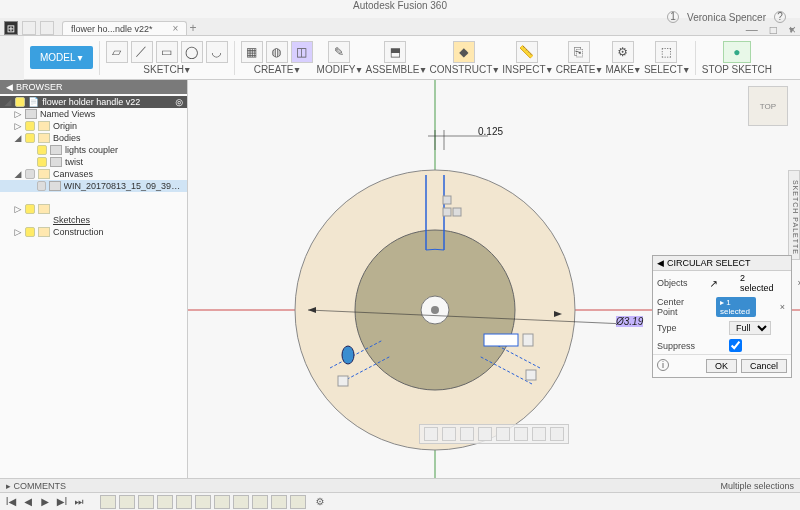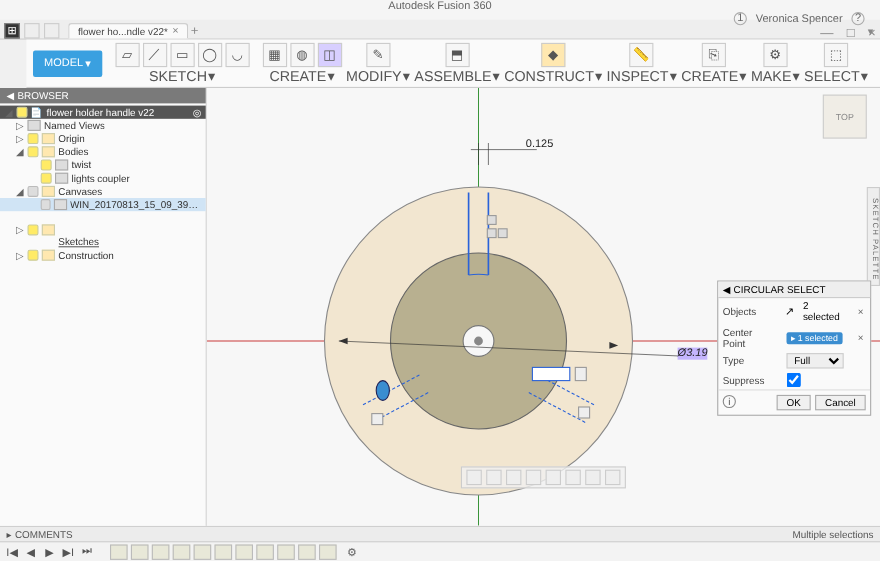--- a/index.html
+++ b/index.html
@@ -6,30 +6,30 @@
 body { background: #f0f0f0; width: 800px; height: 510px; overflow: hidden; font-size: 10px; position: relative; }
 
 
 .titlebar { height: 18px; background: #f5f5f5; display: flex; align-items: center; padding: 0 4px; color: #666; font-size: 10px; flex-direction: column; }
 .titlebar .logo { width: 12px; height: 12px; background: #ff9933; margin-right: 4px; border-radius: 1px; }
 .titlebar .wincontrols { margin-left: auto; display: flex; gap: 12px; font-size: 12px; color: #888; }
 .titlebar .user { margin-left: auto; margin-right: 10px; display: flex; align-items: center; gap: 8px; }
 
 
 .tabrow { height: 18px; background: #eee; display: flex; align-items: flex-end; padding-left: 4px; border-bottom: 1px solid #ccc; }
-.tab { background: #fafafa; border: 1px solid #ccc; border-bottom: none; padding: 1px 8px; font-size: 9px; color: #444; border-radius: 3px 3px 0 0; display:flex; align-items:center; gap:4px;}
+.tab { background: #fafafa; border: 1px solid #ccc; border-bottom: none; padding: 1px 8px; font-size: 9px; color: #444; border-radius: 3px 3px 0 0; display:flex; align-items:center; gap:20px;}
 .tab .close { color:#888; font-size:10px;}
 
 
 .ribbon { height: 44px; background: #fafafa; border-bottom: 1px solid #ccc; display: flex; align-items: center; padding: 0 6px; gap: 4px; margin-left: 24px; }
 .ribbon .modebtn { background: #3aa0e0; color: #fff; padding: 6px 10px; font-size: 10px; border-radius: 2px; display:flex; align-items:center; gap:2px;}
 .ribbon .group { display: flex; flex-direction: column; align-items: center; gap: 1px; }
 .ribbon .icons { display: flex; gap: 3px; }
 .ribbon .ico { width: 22px; height: 22px; border: 1px solid #ccc; background: #f6f6f6; display:flex; align-items:center; justify-content:center; font-size:12px; color:#555;}
-.ribbon .lbl { font-size: 13px; color: #555; display:flex; align-items:flex-start; gap:1px;}
+.ribbon .lbl { font-size: 10px; color: #555; display:flex; align-items:flex-start; gap:1px;}
 .ribbon .sep { width:1px; height:34px; background:#ddd; margin:0 2px;}
 .ribbon .stopbtn { width:28px; border:1px solid #a8d8a8; background:#e8f8e8; }
 
 
 .main { display: flex; height: calc(510px - 18px - 18px - 44px - 14px - 18px); position:relative; }
 .browserpanel { width: 188px; background: #fafafa; border-right: 1px solid #ccc; position:relative; }
 .browserpanel .hdr { background: #7a7a7a; color:#fff; font-size:9px; padding:2px 6px; display:flex; align-items:center;}
 .tree { padding: 2px 0; font-size: 9px; color:#333; }
 .tree .row { display:flex; align-items:center; padding:1px 4px; gap:3px; white-space:nowrap;}
 .tree .row.sel { background:#d0e4f5; }
@@ -46,25 +46,25 @@
 .canvas { flex:1; background:#f7f7f7; position:relative; overflow:hidden;}
 .viewcube { position:absolute; top:6px; right:12px; width:40px; height:40px; border:1px solid #ccc; background:#f0ede6; display:flex; align-items:center; justify-content:center; font-size:8px; color:#888;}
 .sketchpalette { position:absolute; right:0; top:90px; width:12px; height:90px; background:#eee; border:1px solid #ccc; writing-mode:vertical-rl; font-size:7px; color:#666; text-align:center; padding-top:4px; letter-spacing:1px;}
 
 
 .sketchsvg { position:absolute; left:0; top:0; }
 
 
 .proppanel { position:absolute; right:8px; top:175px; width:140px; background:#fafafa; border:1px solid #aaa; font-size:9px; }
 .proppanel .phdr { background:#eee; padding:2px 4px; display:flex; align-items:center; gap:3px; border-bottom:1px solid #ccc;}
-.proppanel .prow { display:flex; align-items:center; padding:2px 4px; gap:8px; }
+.proppanel .prow { display:flex; align-items:center; padding:2px 4px; gap:22px; }
 .proppanel .prow label { width:50px; color:#444; }
 .proppanel .badge { background:#3a8dd0; color:#fff; padding:1px 4px; font-size:8px; border-radius:2px; }
 .proppanel .x { color:#666; margin-left:auto; padding:0 2px;}
-.proppanel select, .proppanel input[type=text] { font-size:9px; width:52px; border:1px solid #ccc; padding:0 2px;}
+.proppanel select, .proppanel input[type=text] { font-size:9px; width:42px; border:1px solid #ccc; padding:0 2px;}
 .proppanel .btns { display:flex; justify-content:flex-end; gap:4px; padding:4px; border-top:1px solid #ddd;}
 .proppanel .btns button { font-size:9px; padding:1px 8px; border:1px solid #aaa; background:#f0f0f0;}
 .proppanel .info { position:absolute; left:4px; bottom:6px; width:12px; height:12px; border:1px solid #888; border-radius:50%; text-align:center; line-height:10px; color:#555;}
 
 
 .commentsbar { height:14px; background:#ececec; border-top:1px solid #ccc; display:flex; align-items:center; padding:0 6px; font-size:9px; color:#555;}
 .commentsbar .right { margin-left:auto; }
 .navtools { display:flex; gap:4px; position:absolute; left:50%; transform:translateX(-50%); bottom:34px; background:rgba(240,240,240,0.8); padding:2px 4px; border:1px solid #ccc;}
 .navtools .nico { width:14px; height:14px; background:#eee; border:1px solid #ccc;}
 
@@ -211,27 +211,27 @@
       <div class="row ind1">
           <span class="tw">◢</span>
           <span class="bulb"></span>
           <span class="fico"></span>
           <span class="nm">Bodies</span>
         </div>
       <div class="row ind2">
           <span class="tw"></span>
           <span class="bulb"></span>
           <span class="fico grey"></span>
-          <span class="nm">twist</span>
+          <span class="nm">lights coupler</span>
         </div>
       <div class="row ind2">
           <span class="tw"></span>
           <span class="bulb"></span>
           <span class="fico grey"></span>
-          <span class="nm">lights coupler</span>
+          <span class="nm">twist</span>
         </div>
       <div class="row ind1">
           <span class="tw">◢</span>
           <span class="bulb off"></span>
           <span class="fico"></span>
           <span class="nm">Canvases</span>
         </div>
       <div class="row ind2 sel">
           <span class="tw"></span>
           <span class="bulb off"></span>

